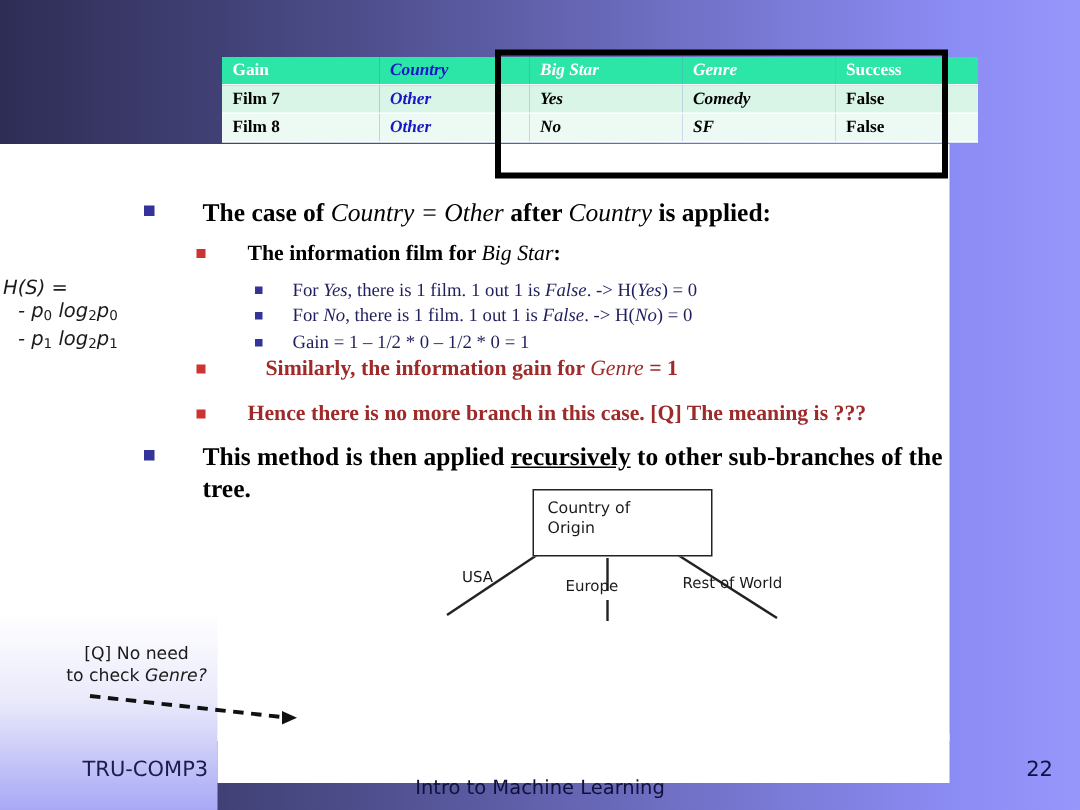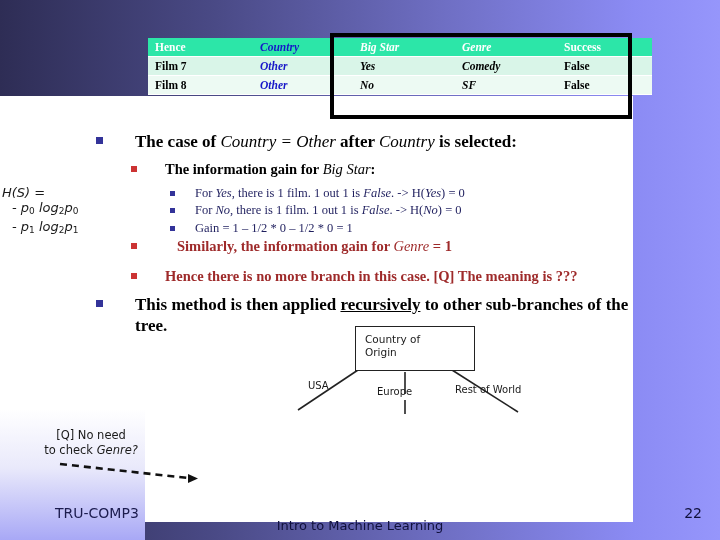--- a/index.html
+++ b/index.html
@@ -276,21 +276,21 @@
 
 <div id="slide">
 
   <div id="content-panel"></div>
   <div id="content-panel-fade"></div>
   <div id="footer-white-box"></div>
 
   <table id="data-table">
     <thead>
       <tr>
-        <td class="plain white h-film">Hence</td>
+        <td class="plain white h-film">Gain</td>
         <td class="navy h-country">Country</td>
         <td class="white h-bigstar">Big Star</td>
         <td class="white h-genre">Genre</td>
         <td class="plain white h-success">Success</td>
       </tr>
     </thead>
     <tbody>
       <tr class="r1">
         <td class="film">Film 7</td>
         <td class="country">Other</td>
@@ -304,26 +304,26 @@
         <td class="bigstar">No</td>
         <td class="genre">SF</td>
         <td class="success">False</td>
       </tr>
     </tbody>
   </table>
   <div id="table-highlight-box"></div>
 
   <div class="bullet-row" id="b-l1">
     <span class="bsq navy"></span>
-    <span class="btext"><span>The case of </span><span class="it">Country</span><span class="it"> = </span><span class="it">Other</span><span> after </span><span class="it">Country</span><span> is selected:</span></span>
+    <span class="btext"><span>The case of </span><span class="it">Country</span><span class="it"> = </span><span class="it">Other</span><span> after </span><span class="it">Country</span><span> is applied:</span></span>
   </div>
 
   <div class="bullet-row" id="b-l2">
     <span class="bsq red"></span>
-    <span class="btext"><span>The information gain for </span><span class="it">Big Star</span><span>:</span></span>
+    <span class="btext"><span>The information film for </span><span class="it">Big Star</span><span>:</span></span>
   </div>
 
   <div class="bullet-row" id="b-l3a">
     <span class="bsq navy-sm"></span>
     <span class="btext"><span>For </span><span class="it">Yes</span><span>, there is 1 film. 1 out 1 is </span><span class="it">False</span><span>. -&gt; H(</span><span class="it">Yes</span><span>) = 0</span></span>
   </div>
 
   <div class="bullet-row" id="b-l3b">
     <span class="bsq navy-sm"></span>
     <span class="btext"><span>For </span><span class="it">No</span><span>, there is 1 film. 1 out 1 is </span><span class="it">False</span><span>. -&gt; H(</span><span class="it">No</span><span>) = 0</span></span>

